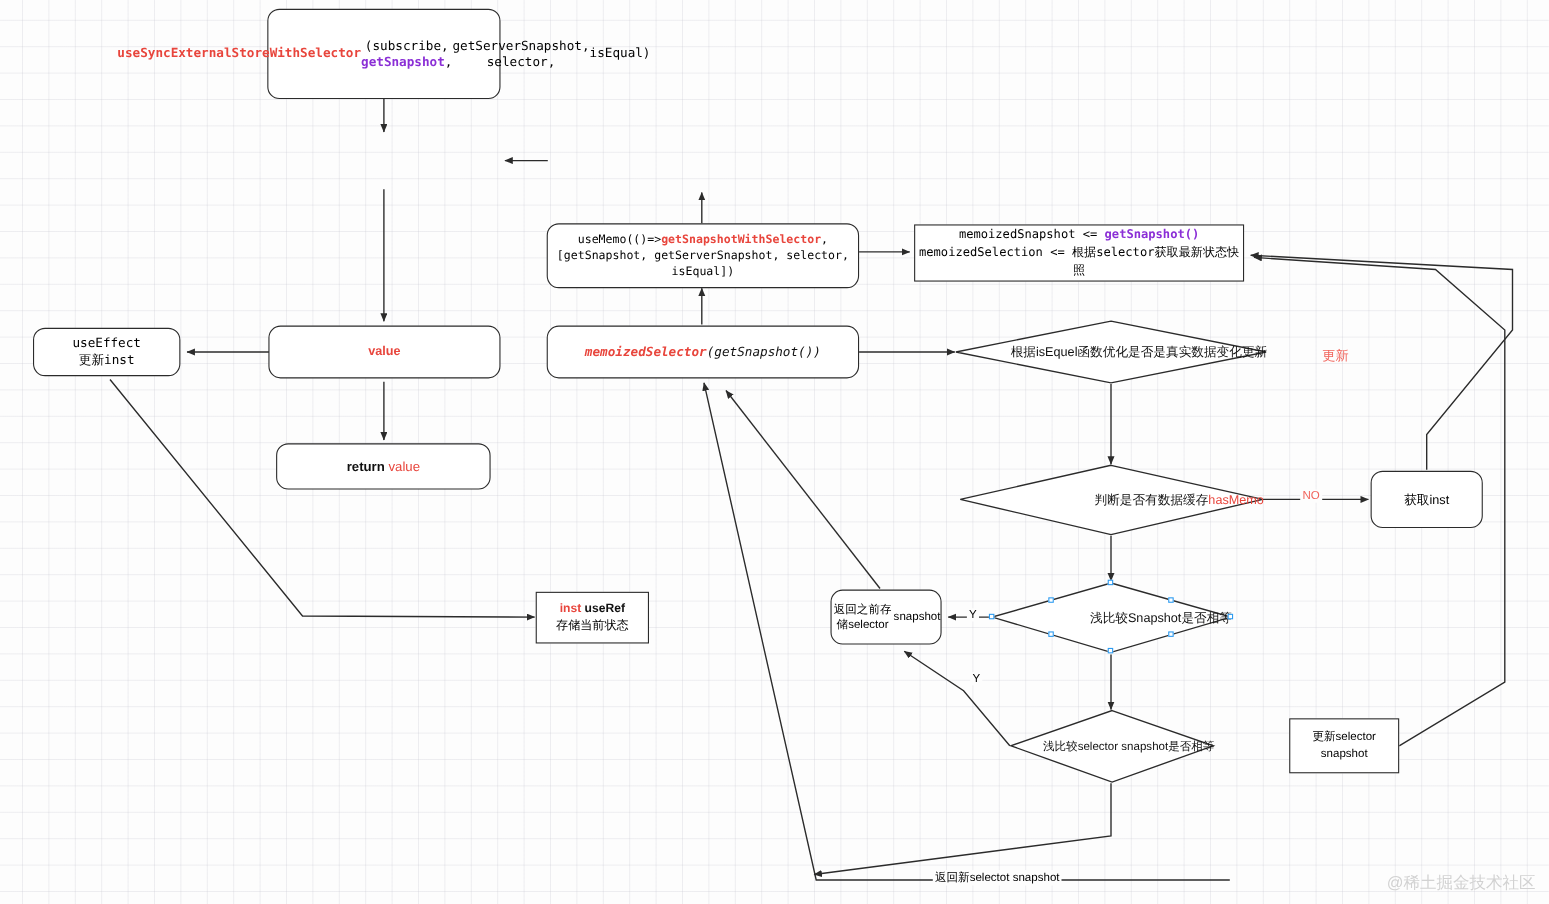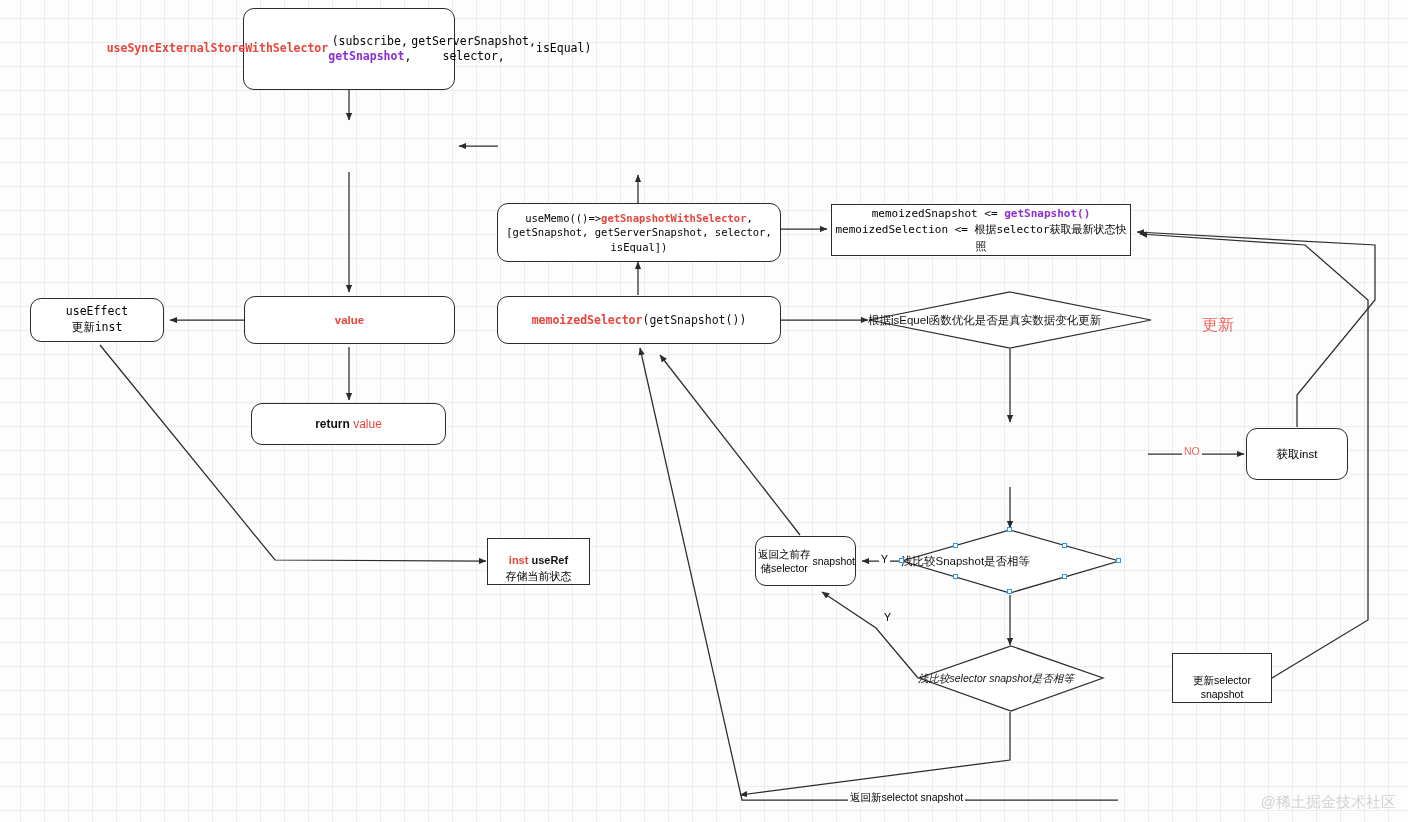--- a/index.html
+++ b/index.html
@@ -13,34 +13,34 @@
     background-image:
       linear-gradient(to right, rgba(200,200,210,.30) 1px, transparent 1px),
       linear-gradient(to bottom, rgba(200,200,210,.30) 1px, transparent 1px);
     background-size:24px 24px;
     background-position:-4px -6px;
   }
   svg.edges{position:absolute;left:0;top:0;width:1408px;height:822px;overflow:visible;}
   .node{position:absolute;box-sizing:border-box;display:flex;align-items:center;
         justify-content:center;text-align:center;background:#ffffff;}
   .rounded{border:1.4px solid #2b2b2b;border-radius:11px;}
-  .rect{border:1.4px solid #2b2b2b;border-radius:0;justify-content:flex-end;}
+  .rect{border:1.4px solid #2b2b2b;border-radius:0;}
   .mono{font-family:"DejaVu Sans Mono","Liberation Mono",monospace;}
   .sans{font-family:"Liberation Sans",sans-serif;}
   .red{color:#e8453c;}
   .redb{color:#e8453c;font-weight:bold;}
   .purple{color:#8b2fd6;font-weight:bold;}
   .blk{color:#111;}
   .bold{font-weight:bold;}
   .lbl{position:absolute;background:#fdfdfd;padding:0 2px;white-space:nowrap;}
   .lbl-red{color:#f1645c;}
   .diamond-wrap{position:absolute;}
   .diamond-wrap svg{position:absolute;left:0;top:0;overflow:visible;}
   .diamond-text{position:absolute;left:0;top:0;width:100%;height:100%;
-    display:flex;align-items:center;justify-content:flex-start;text-align:center;
+    display:flex;align-items:center;justify-content:flex-end;text-align:center;
     font-size:11.5px;color:#111;}
   .watermark{position:absolute;right:12px;bottom:10px;color:#d2d2d2;font-size:15px;}
   .sel-handle{position:absolute;width:5px;height:5px;background:#ffffff;
               border:1px solid #2d9bf0;box-sizing:border-box;}
 </style>
 </head>
 <body>
 
 <div id="canvas">
 
@@ -118,21 +118,21 @@
 
   <div class="node rounded mono" style="left:30px;top:298px;width:134px;height:44px;flex-direction:column;font-size:11.5px;line-height:1.35;">
     <div><span>useEffect</span></div>
     <div><span>更新inst</span></div>
   </div>
 
   <div class="node rounded sans" style="left:244px;top:296px;width:211px;height:48px;font-size:11.5px;">
     <span class="redb">value</span>
   </div>
 
-  <div class="node rounded mono" style="left:497px;top:296px;width:284px;height:48px;font-size:11.5px;">
+  <div class="node rounded mono" style="left:497px;top:296px;width:284px;height:48px;font-size:11.5px;font-style:italic;">
     <span><span class="redb">memoizedSelector</span><span class="blk">(getSnapshot())</span></span>
   </div>
 
   <div class="node rounded sans" style="left:251px;top:403px;width:195px;height:42px;font-size:12px;">
     <span><span class="bold blk">return </span><span class="red">value</span></span>
   </div>
 
   <div class="node rect sans" style="left:487px;top:538px;width:103px;height:47px;flex-direction:column;font-size:11px;line-height:1.4;">
     <div><span class="redb">inst</span><span class="bold blk"> useRef</span></div>
     <div><span>存储当前状态</span></div>
@@ -140,20 +140,28 @@
 
   <div class="diamond-wrap" style="left:868px;top:291px;width:284px;height:58px;">
     <svg width="284" height="58" viewBox="0 0 284 58" xmlns="http://www.w3.org/2000/svg">
       <polygon points="142,1 283,29 142,57 1,29" fill="#ffffff" stroke="#2b2b2b" stroke-width="1.25"></polygon>
     </svg>
     <div class="diamond-text sans">
       <span>根据isEquel函数优化是否是真实数据变化更新</span>
     </div>
   </div>
 
+  <div class="diamond-wrap" style="left:872px;top:422px;width:277px;height:65px;">
+    <svg width="277" height="65" viewBox="0 0 277 65" xmlns="http://www.w3.org/2000/svg">
+      <polygon points="138,1 276,32 138,64 1,32" fill="#ffffff" stroke="#2b2b2b" stroke-width="1.25"></polygon>
+    </svg>
+    <div class="diamond-text sans">
+      <span><span>判断是否有数据缓存</span><span class="red">hasMemo</span></span>
+    </div>
+  </div>
 
   <div class="node rounded sans" style="left:1246px;top:428px;width:102px;height:52px;font-size:11.5px;">
     <span>获取inst</span>
   </div>
 
   <div class="node rounded sans" style="left:755px;top:536px;width:101px;height:50px;flex-direction:row;font-size:10.5px;line-height:1.35;">
     <div><span>返回之前存储selector</span></div>
     <div><span>snapshot</span></div>
   </div>
 
@@ -171,33 +179,33 @@
     <div class="sel-handle" style="left:52px;top:14px;"></div>
     <div class="sel-handle" style="left:161px;top:14px;"></div>
     <div class="sel-handle" style="left:52px;top:45px;"></div>
     <div class="sel-handle" style="left:161px;top:45px;"></div>
   </div>
 
   <div class="diamond-wrap" style="left:918px;top:645px;width:186px;height:67px;">
     <svg width="186" height="67" viewBox="0 0 186 67" xmlns="http://www.w3.org/2000/svg">
       <polygon points="93,1 185,33 93,66 1,33" fill="#ffffff" stroke="#2b2b2b" stroke-width="1.25"></polygon>
     </svg>
-    <div class="diamond-text sans" style="font-size:10.5px;font-style:italic;">
+    <div class="diamond-text sans" style="font-size:10.5px;">
       <span>浅比较selector snapshot是否相等</span>
     </div>
   </div>
 
   <div class="node rect sans" style="left:1172px;top:653px;width:100px;height:50px;flex-direction:column;font-size:10.5px;line-height:1.4;">
     <div><span>更新selector</span></div>
     <div><span>snapshot</span></div>
   </div>
 
   <div class="lbl lbl-red sans" style="left:1182px;top:445px;font-size:10.5px;">NO</div>
 
-  <div class="lbl lbl-red sans" style="left:1200px;top:315px;font-size:16px;background:transparent;">更新</div>
+  <div class="lbl lbl-red sans" style="left:1200px;top:315px;font-size:12px;background:transparent;">更新</div>
 
   <div class="lbl sans" style="left:879px;top:553px;font-size:10.5px;">Y</div>
 
   <div class="lbl sans" style="left:882px;top:611px;font-size:10.5px;">Y</div>
 
   <div class="lbl sans" style="left:848px;top:791px;font-size:10.5px;">返回新selectot snapshot</div>
 
   <div class="watermark sans">@稀土掘金技术社区</div>
 </div>
 

